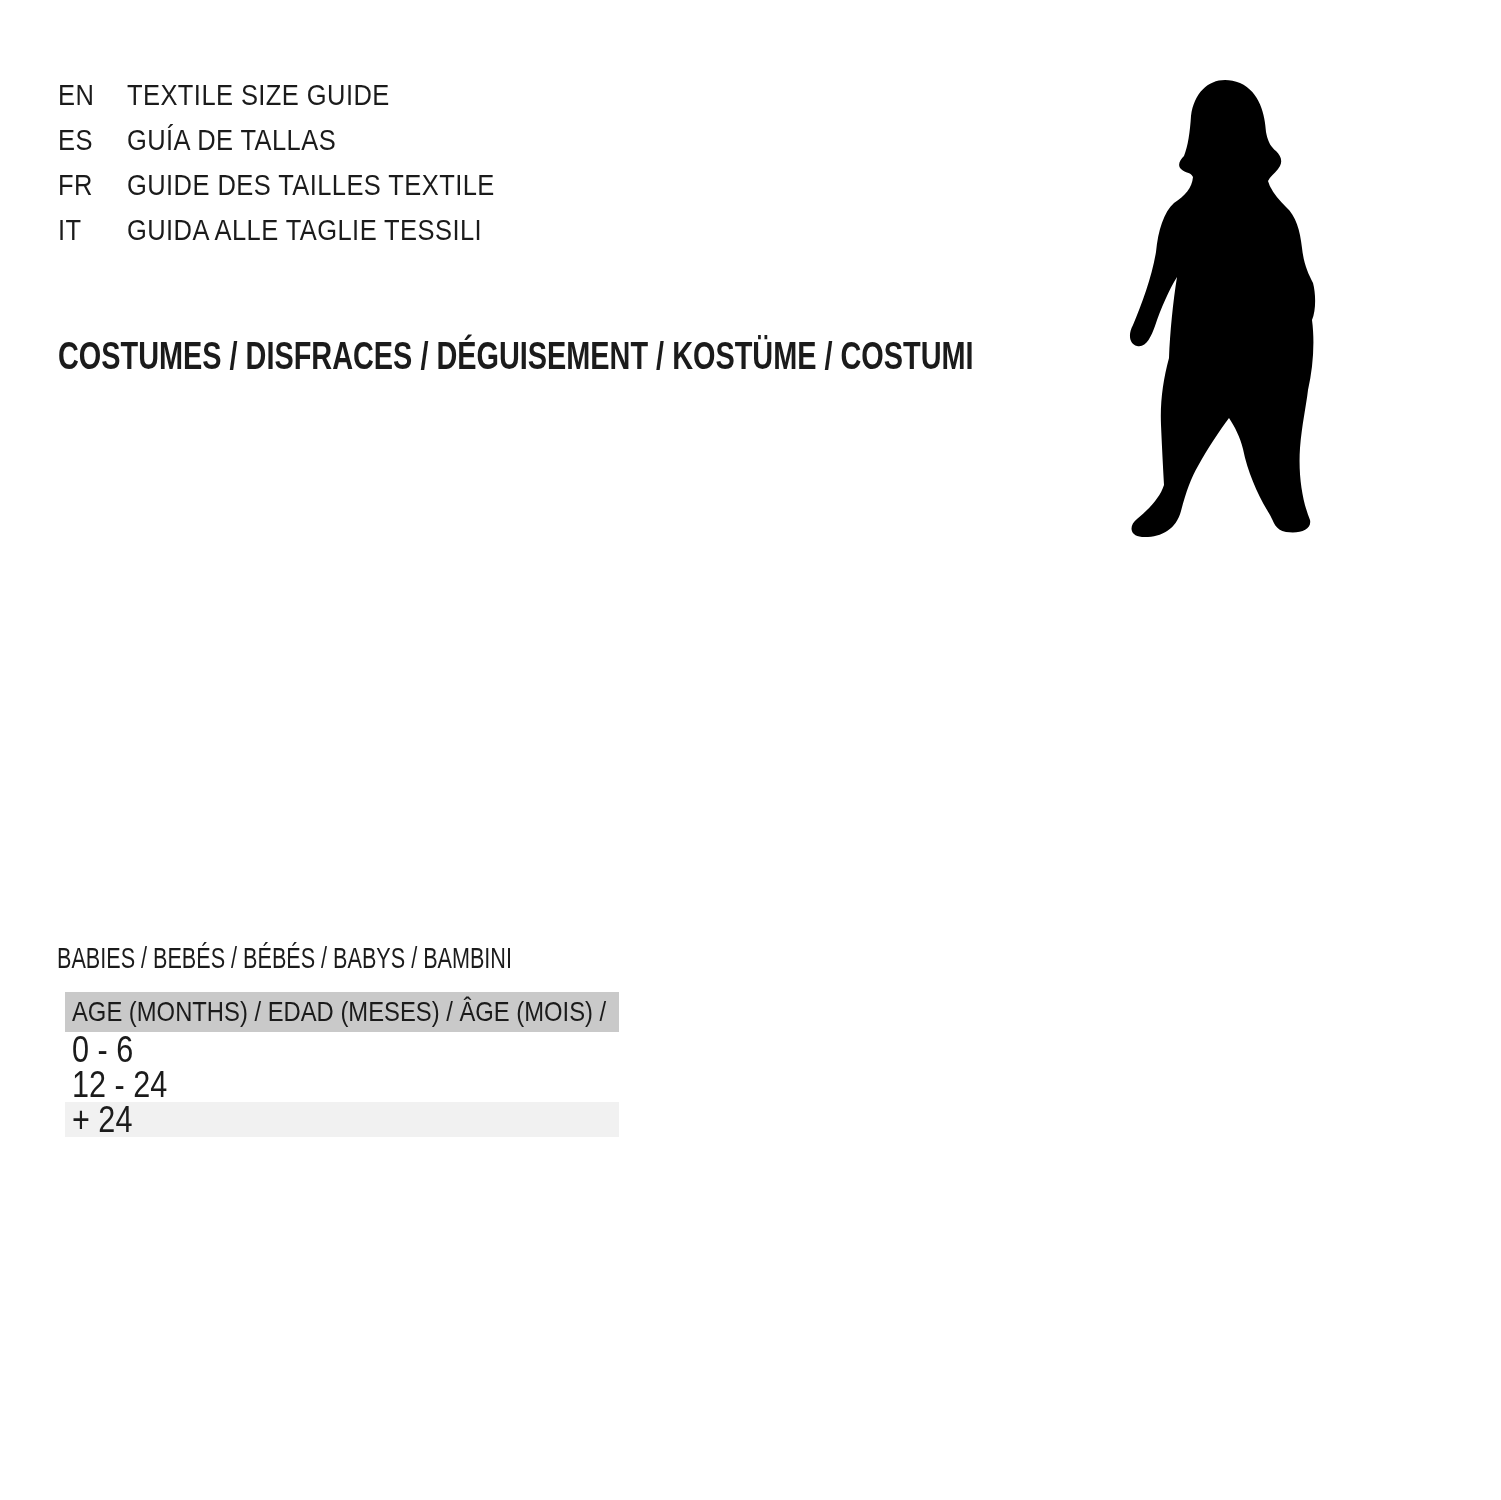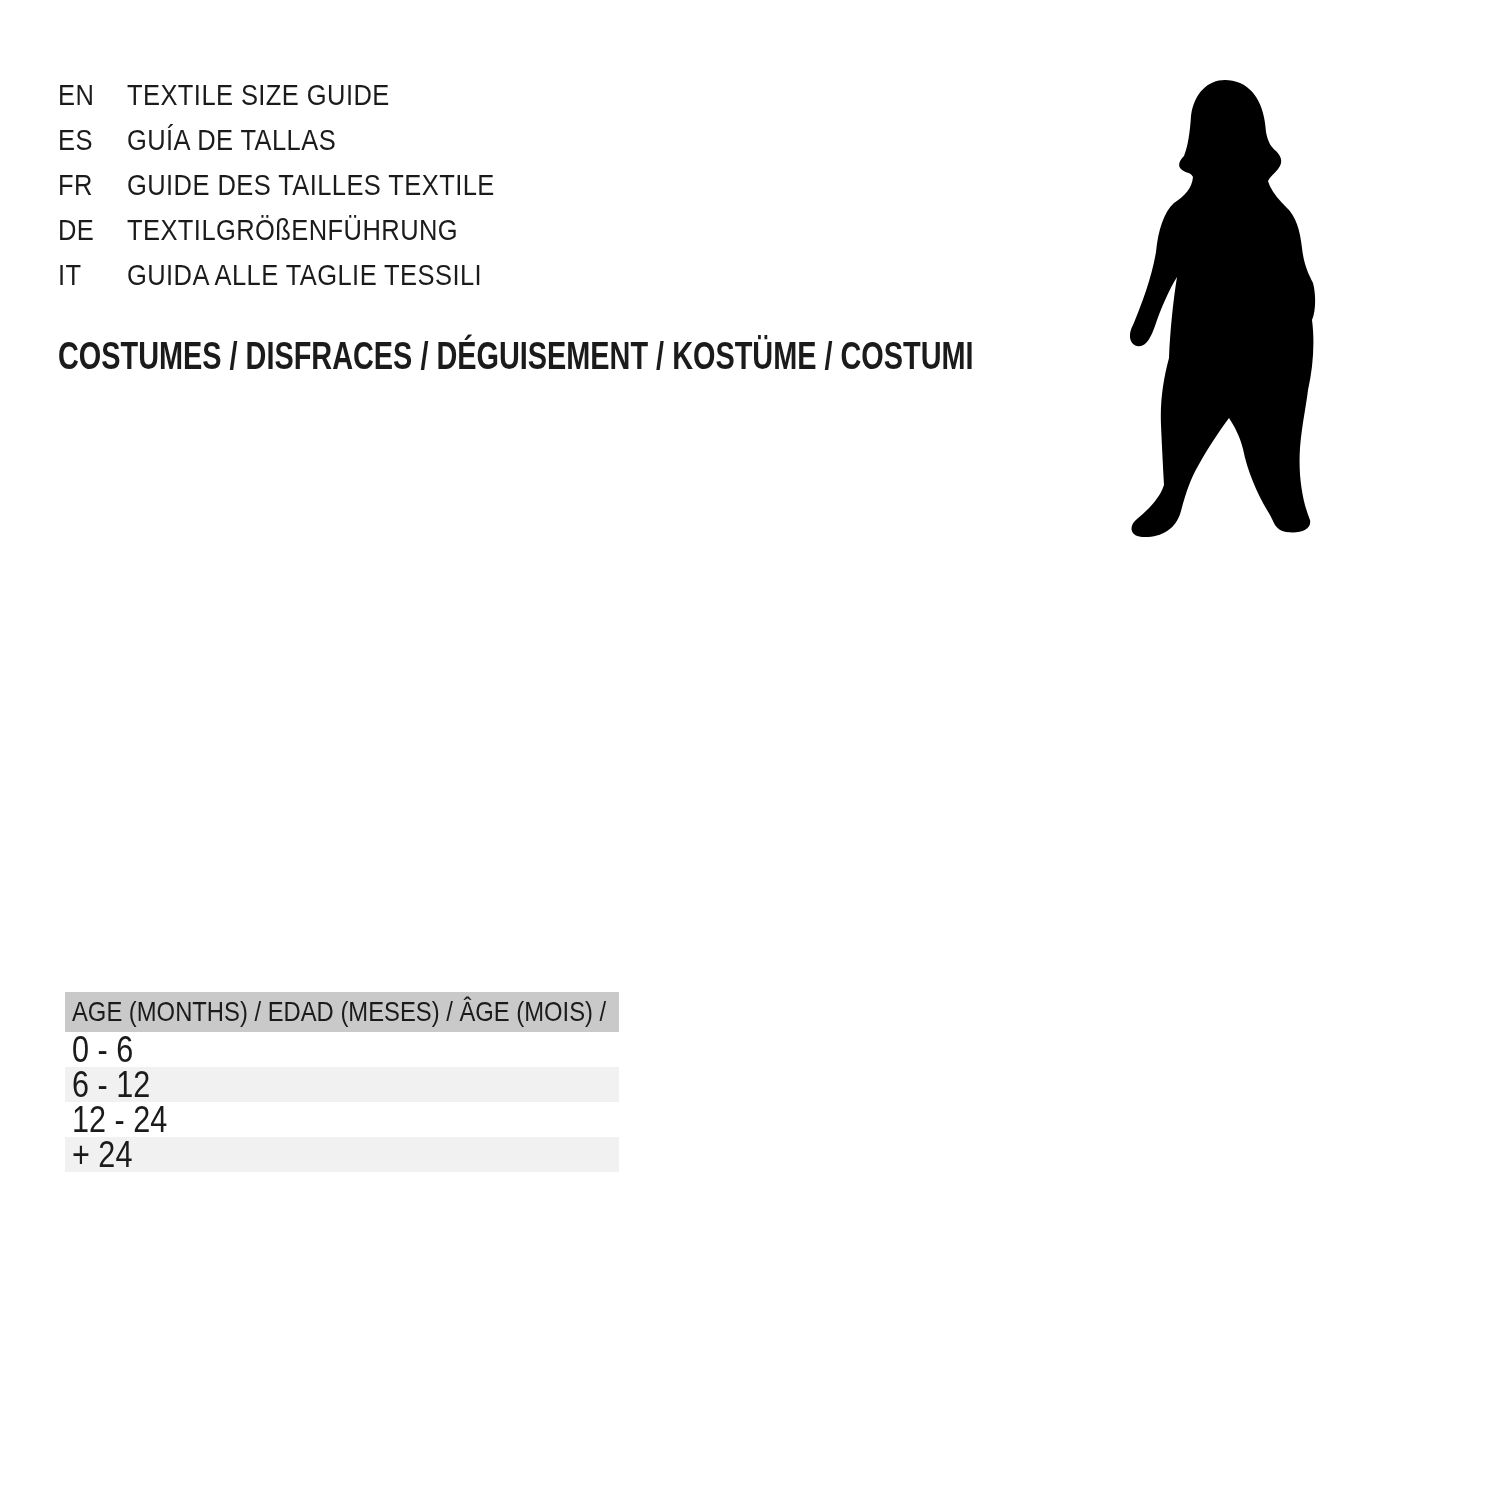--- a/index.html
+++ b/index.html
@@ -109,24 +109,20 @@
     </div>
     <div class="lang-row">
       <span class="lang-code"><span class="cx85">ES</span></span>
       <span class="cx85">GUÍA DE TALLAS</span>
     </div>
     <div class="lang-row">
       <span class="lang-code"><span class="cx85">FR</span></span>
       <span class="cx85">GUIDE DES TAILLES TEXTILE</span>
     </div>
     <div class="lang-row">
-      <span class="lang-code"><span class="cx85">DE</span></span>
-      <span class="cx85">TEXTILGRÖßENFÜHRUNG</span>
-    </div>
-    <div class="lang-row">
       <span class="lang-code"><span class="cx85">IT</span></span>
       <span class="cx85">GUIDA ALLE TAGLIE TESSILI</span>
     </div>
   </div>
 
   <div class="category">COSTUMES / DISFRACES / DÉGUISEMENT / KOSTÜME / COSTUMI</div>
 
   <svg class="baby" viewBox="0 0 188 460" aria-hidden="true">
     <path d="M97,0
       C80,0 66,13 63,36
@@ -158,32 +154,32 @@
       C180,193 176,185 174,168
       C172,150 168,136 158,127
       C150,119 143,111 140,101
       C143,95 149,92 152,86
       C155,80 152,75 148,71
       C144,68 140,63 138,52
       C137,35 132,12 112,3
       C107,1 102,0 97,0 Z"></path>
   </svg>
 
+  <div class="table-title">
+    <span class="cx72">BABIES / BEBÉS / BÉBÉS / BABYS / BAMBINI</span>
+  </div>
 
   <div class="size-table">
     <div class="thead">
       <div class="hline">
         <span class="cx85">AGE (MONTHS) / EDAD (MESES) / ÂGE (MOIS) /</span>
       </div>
     </div>
     <div class="trow">
       <span class="cx85">0 - 6</span>
-    </div>
-    <div class="trow alt">
-      <span class="cx85">6 - 12</span>
     </div>
     <div class="trow">
       <span class="cx85">12 - 24</span>
     </div>
     <div class="trow alt">
       <span class="cx85">+ 24</span>
     </div>
   </div>
 
 </div>

